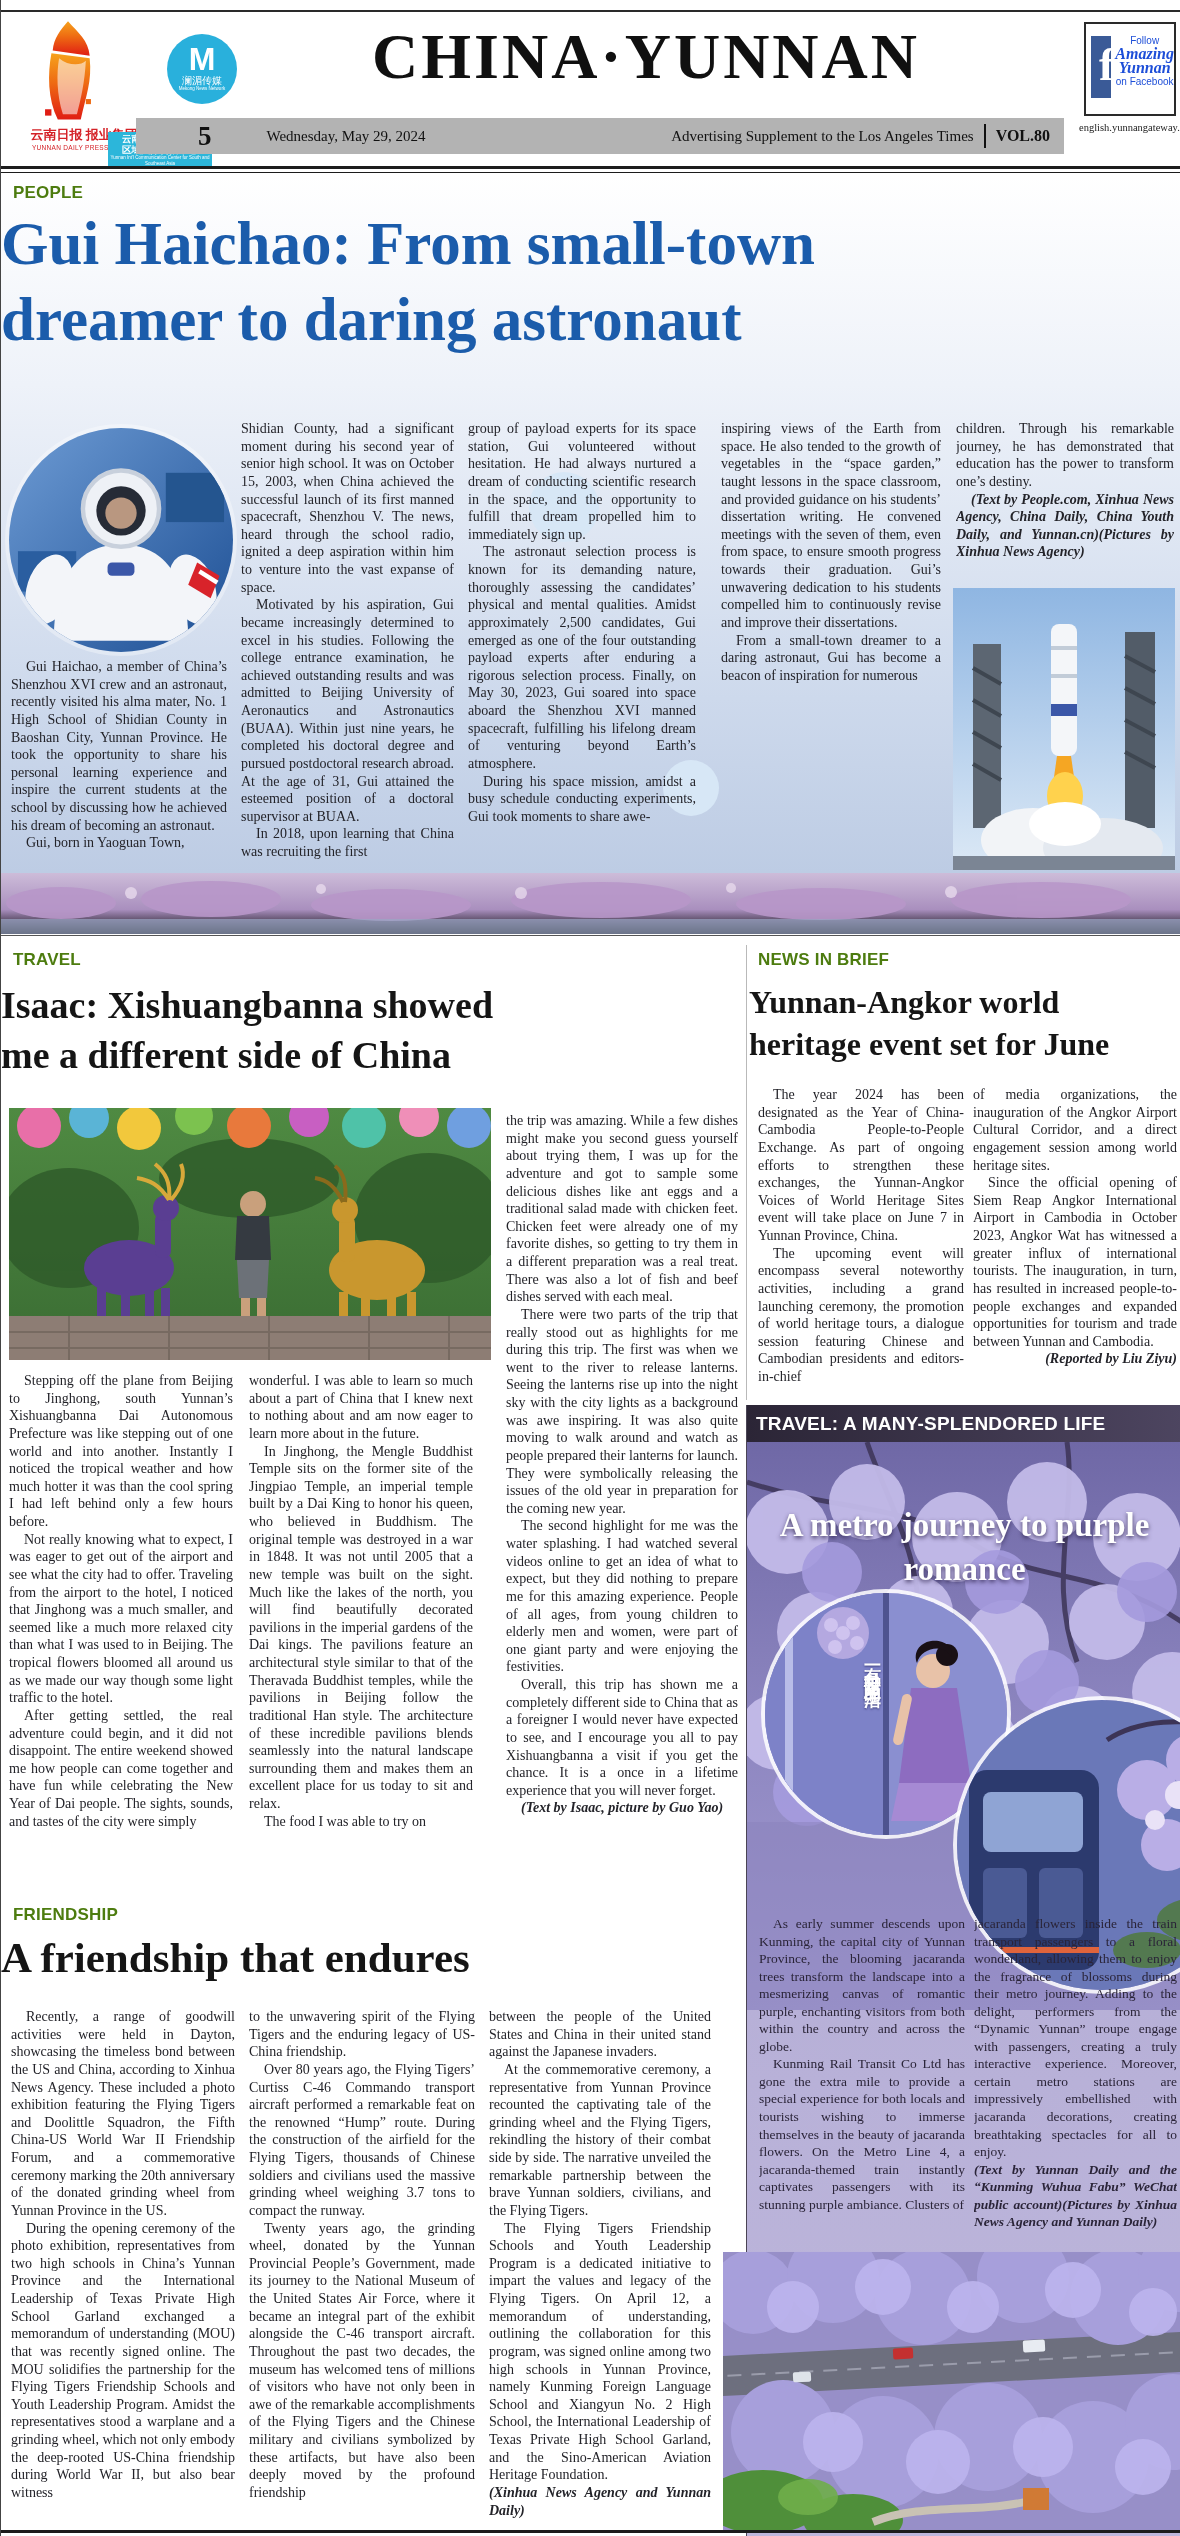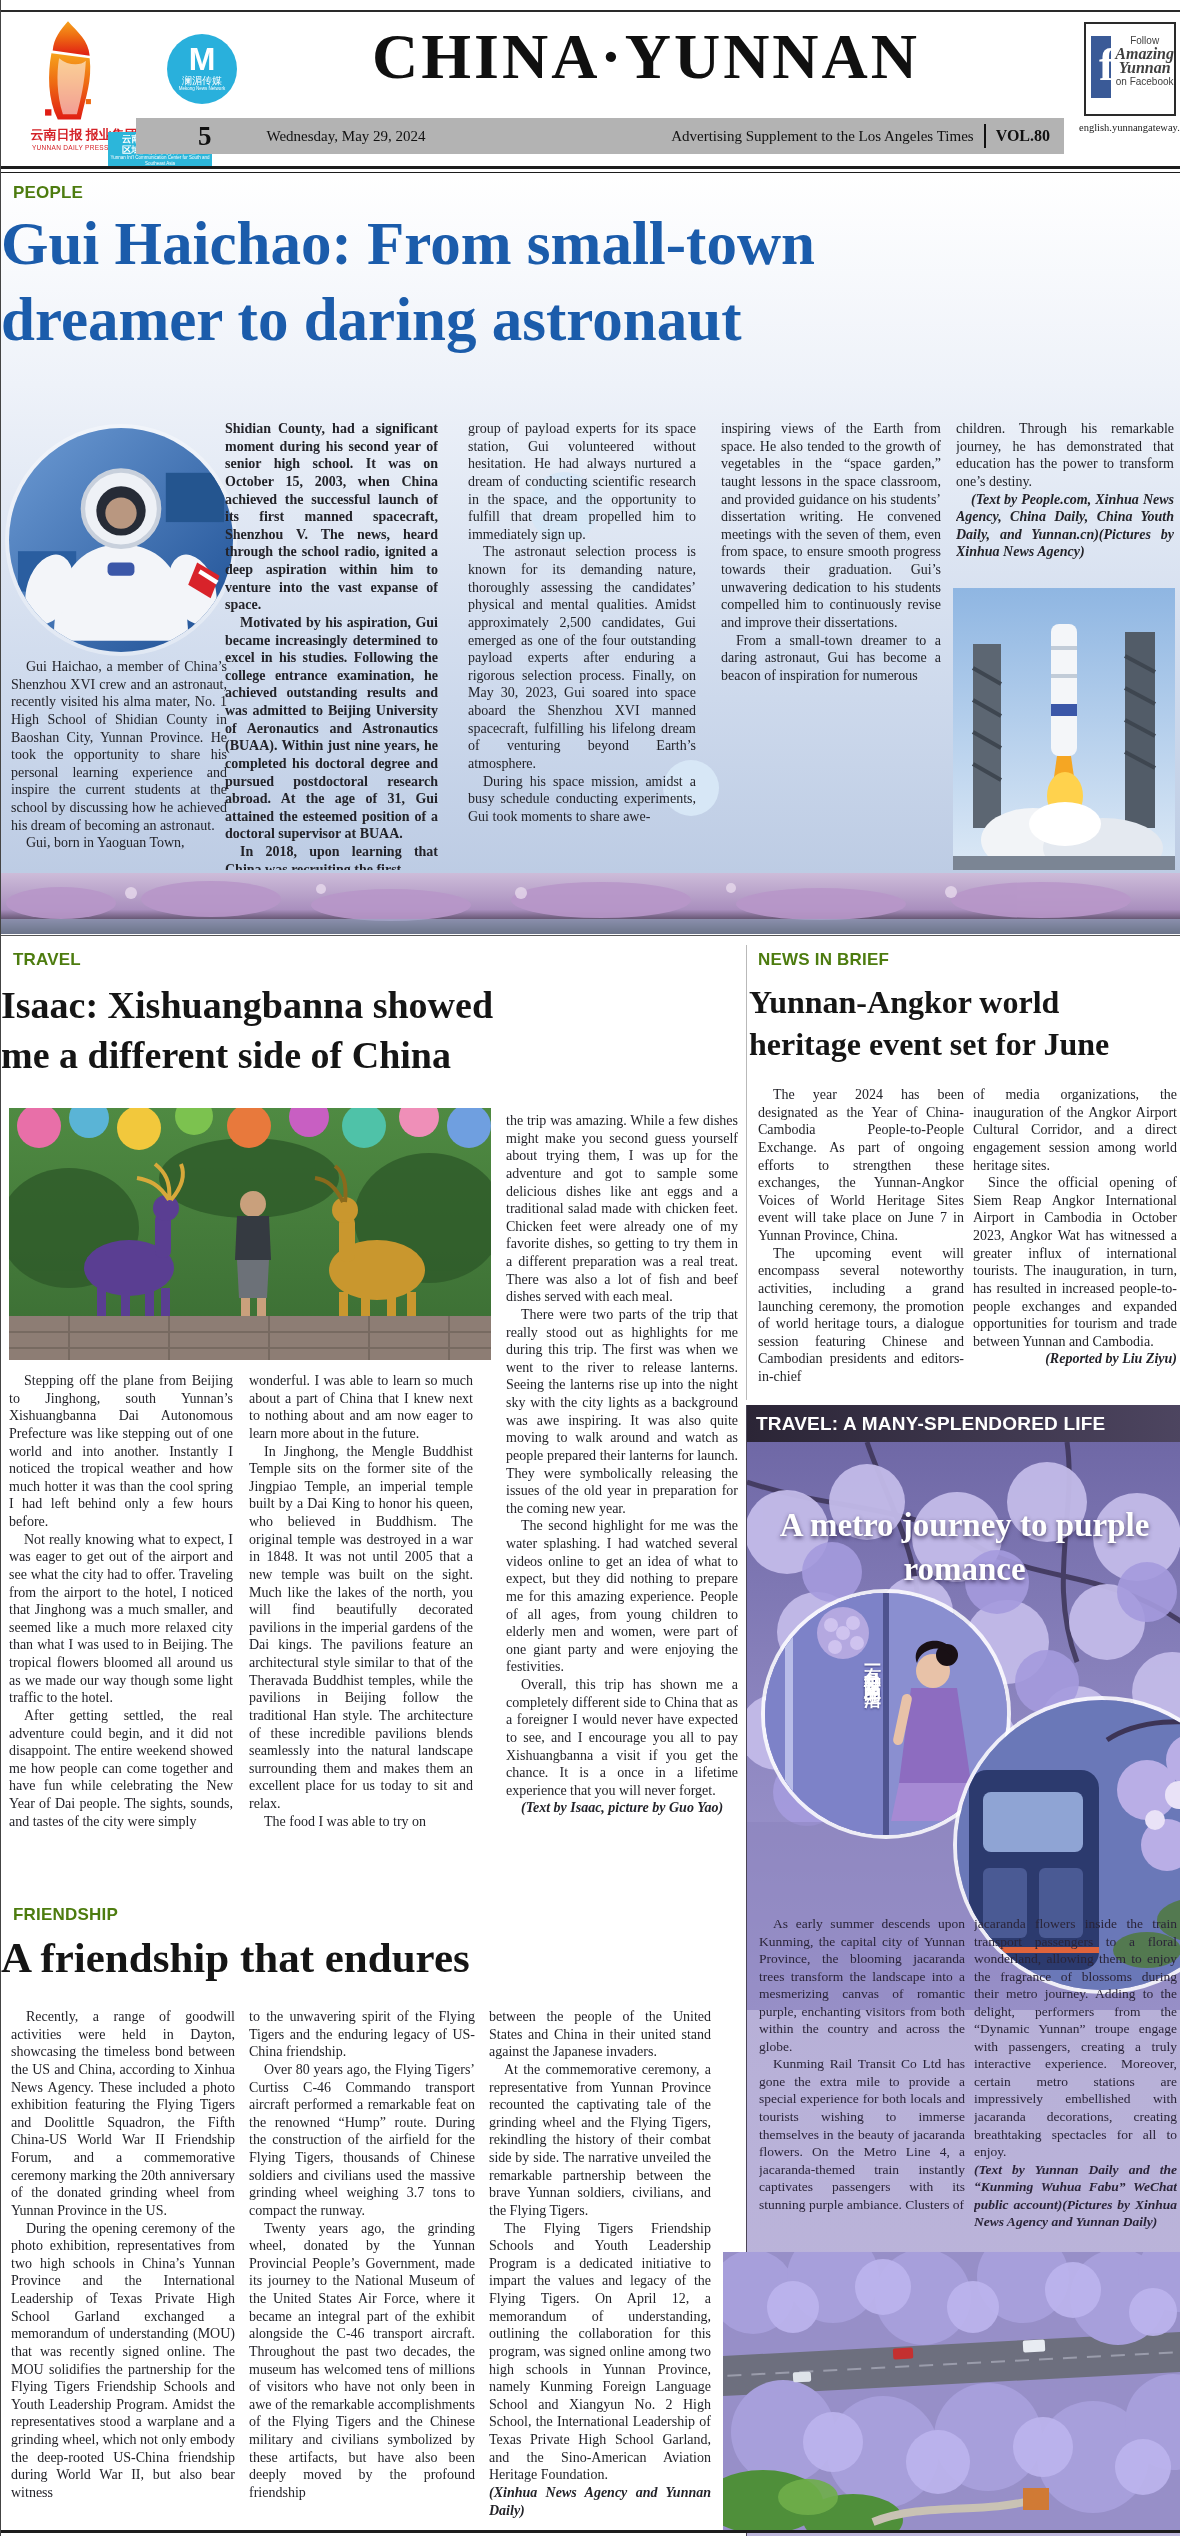--- a/index.html
+++ b/index.html
@@ -22,21 +22,21 @@
   .mekong .en{font-size:4.5px;font-family:"Liberation Sans",sans-serif;line-height:6px;}
   .commbox{position:absolute;left:107px;top:132px;width:104px;height:36px;background:#2cb6da;
            color:#fff;text-align:center;padding-top:2px;box-sizing:border-box;}
   .commbox .cn{font-size:9.5px;line-height:10.5px;font-weight:bold;}
   .commbox .en{font-size:4.5px;line-height:5.5px;font-family:"Liberation Sans",sans-serif;}
   .fbbox{position:absolute;left:1083px;top:22px;width:92px;height:94px;border:2px solid #2a2a2a;
          box-sizing:border-box;background:#fff;display:flex;}
   .fbsq{width:38px;height:62px;background:#3a5a97;margin:12px 4px 0 5px;position:relative;}
   .fbsq span{position:absolute;left:8px;top:6px;color:#fff;font-family:"Liberation Serif",serif;
              font-weight:bold;font-size:46px;line-height:46px;}
-  .fbtxt{flex:1;text-align:center;padding-top:10px;color:#404040;}
+  .fbtxt{flex:1;text-align:center;padding-top:10px;color:#1d4ed8;}
   .fbtxt .s{font-family:"Liberation Sans",sans-serif;font-size:10px;line-height:13px;}
   .fbtxt .i{font-family:"Liberation Serif",serif;font-style:italic;font-weight:bold;font-size:16px;line-height:14px;}
   .website{position:absolute;left:1078px;top:122px;width:102px;text-align:center;
            font-size:10.5px;color:#222;font-family:"Liberation Serif",serif;}
   .infobar{position:absolute;left:135px;top:118px;width:928px;height:36px;background:#b3b3b3;
            display:flex;align-items:center;color:#111;}
   .infobar .num{font-size:27px;font-weight:bold;margin:0 0 0 62px;font-family:"Liberation Serif",serif;}
   .infobar .date{font-size:15px;margin-left:55px;}
   .infobar .sp{flex:1;}
   .infobar .suppl{font-size:15px;}
@@ -186,21 +186,21 @@
       <circle cx="50" cy="37" r="11" fill="#262b36"></circle>
       <circle cx="50" cy="38" r="7" fill="#b99780"></circle>
       <rect x="44" y="60" width="12" height="6" rx="2" fill="#3b57a8"></rect>
     </svg>
   </div>
 
   <div class="col" style="left:10px;top:658px;width:216px;height:216px;">
     <p>Gui Haichao, a member of China’s Shenzhou XVI crew and an astronaut, recently visited his alma mater, No. 1 High School of Shidian County in Baoshan City, Yunnan Province. He took the opportunity to share his personal learning experience and inspire the current students at the school by discussing how he achieved his dream of becoming an astronaut.</p>
     <p>Gui, born in Yaoguan Town,</p>
   </div>
-  <div class="col" style="left:224px;top:420px;width:213px;height:450px;font-weight:bold;">
+  <div class="col" style="left:240px;top:420px;width:213px;height:450px;">
     <p class="cont">Shidian County, had a significant moment during his second year of senior high school. It was on October 15, 2003, when China achieved the successful launch of its first manned spacecraft, Shenzhou V. The news, heard through the school radio, ignited a deep aspiration within him to venture into the vast expanse of space.</p>
     <p>Motivated by his aspiration, Gui became increasingly determined to excel in his studies. Following the college entrance examination, he achieved outstanding results and was admitted to Beijing University of Aeronautics and Astronautics (BUAA). Within just nine years, he completed his doctoral degree and pursued postdoctoral research abroad. At the age of 31, Gui attained the esteemed position of a doctoral supervisor at BUAA.</p>
     <p>In 2018, upon learning that China was recruiting the first</p>
   </div>
   <div class="col" style="left:467px;top:420px;width:228px;height:450px;">
     <p class="cont">group of payload experts for its space station, Gui volunteered without hesitation. He had always nurtured a dream of conducting scientific research in the space, and the opportunity to fulfill that dream propelled him to immediately sign up.</p>
     <p>The astronaut selection process is known for its demanding nature, thoroughly assessing the candidates’ physical and mental qualities. Amidst approximately 2,500 candidates, Gui emerged as one of the four outstanding payload experts after enduring a rigorous selection process. Finally, on May 30, 2023, Gui soared into space aboard the Shenzhou XVI manned spacecraft, fulfilling his lifelong dream of venturing beyond Earth’s atmosphere.</p>
     <p>During his space mission, amidst a busy schedule conducting experiments, Gui took moments to share awe-</p>
   </div>
   <div class="col" style="left:720px;top:420px;width:220px;height:450px;">

